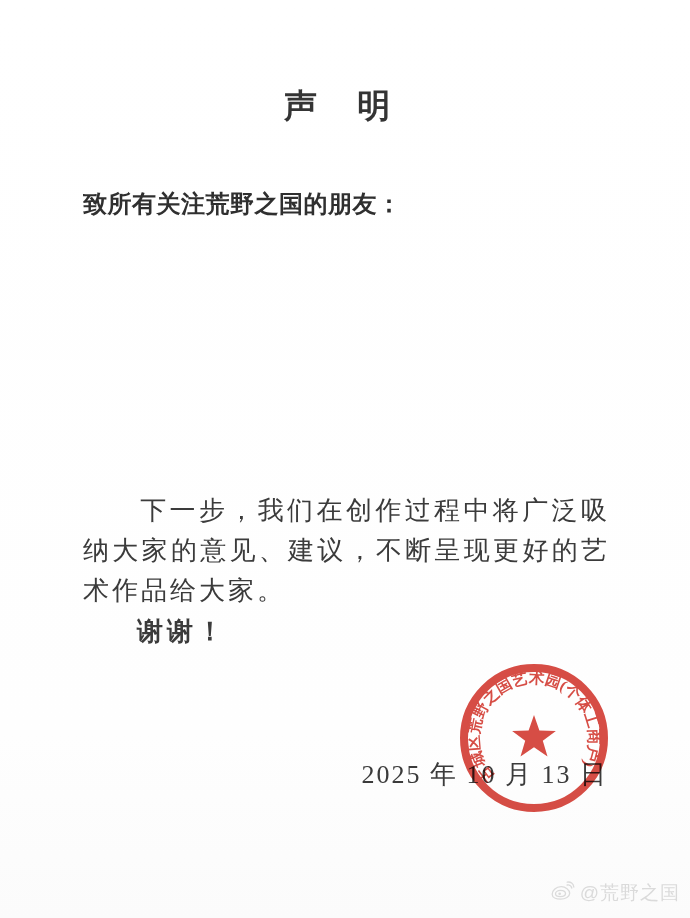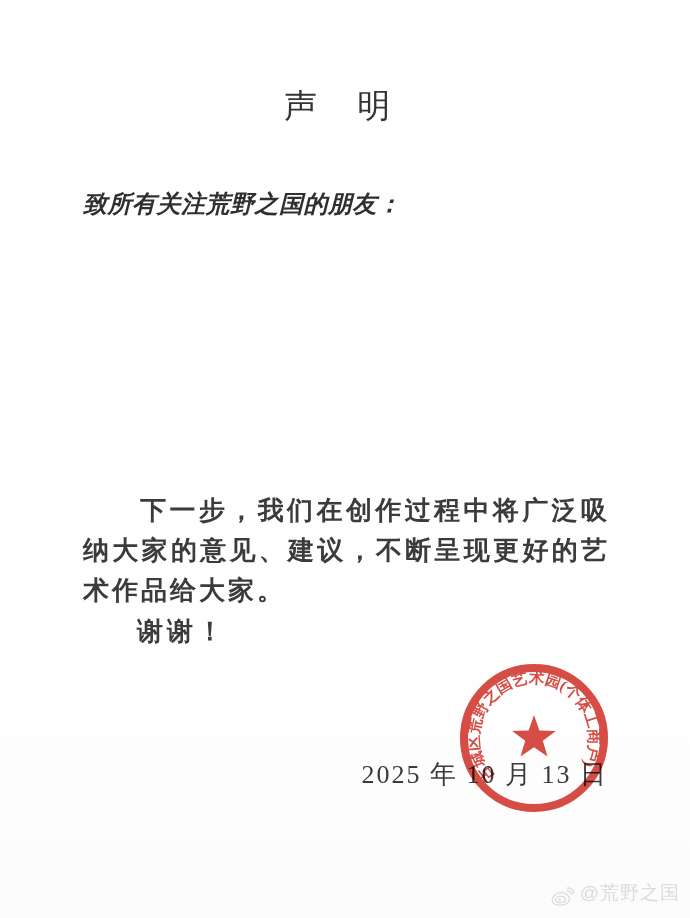--- a/index.html
+++ b/index.html
@@ -13,44 +13,43 @@
   .page {
     position: absolute; inset: 0;
     background: linear-gradient(180deg, #ffffff 0%, #fefefe 80%, #fbfbfb 100%);
     color: #3b3b3b;
   }
   .doc-title {
     position: absolute;
     top: 84px; left: 0; right: 0;
     text-align: center;
     font-size: 33px;
-    font-weight: 400;
+    font-weight: 700;
     letter-spacing: 16px;
     color: #343434;
   }
   .salutation {
     position: absolute;
     top: 188px; left: 83px; right: 80px;
     font-size: 24px;
     font-weight: 700;
     letter-spacing: 0.5px;
     color: #2f2f2f;
-    font-style: italic;
   }
   .body-text {
     position: absolute;
     left: 83px; right: 80px;
     font-size: 26px;
     line-height: 40px;
     letter-spacing: 3px;
     text-align: justify;
     color: #3b3b3b;
   }
   .para1 { top: 243px; }
-  .para2 { top: 491px; font-weight: bold; }
+  .para2 { top: 491px; }
   .closing {
     position: absolute;
     top: 614px; left: 137px;
     font-size: 26px;
     letter-spacing: 4px;
     font-weight: 600;
     color: #3b3b3b;
   }
   .signature {
     position: absolute;
@@ -70,21 +69,21 @@
     position: absolute;
     left: 444px; top: 646px;
     width: 180px; height: 180px;
     mix-blend-mode: multiply;
     opacity: 0.88;
   }
   .watermark {
     position: absolute;
     right: 10px; bottom: 12px;
     display: flex;
-    align-items: flex-end;
+    align-items: flex-start;
     gap: 5px;
     color: #d3d3d3;
     opacity: 0.8;
     font-family: "Liberation Sans", "DejaVu Sans", sans-serif;
     font-size: 19px;
     letter-spacing: 1px;
   }
   .wm-icon { width: 24px; height: 20px; }
 </style>
 </head>

